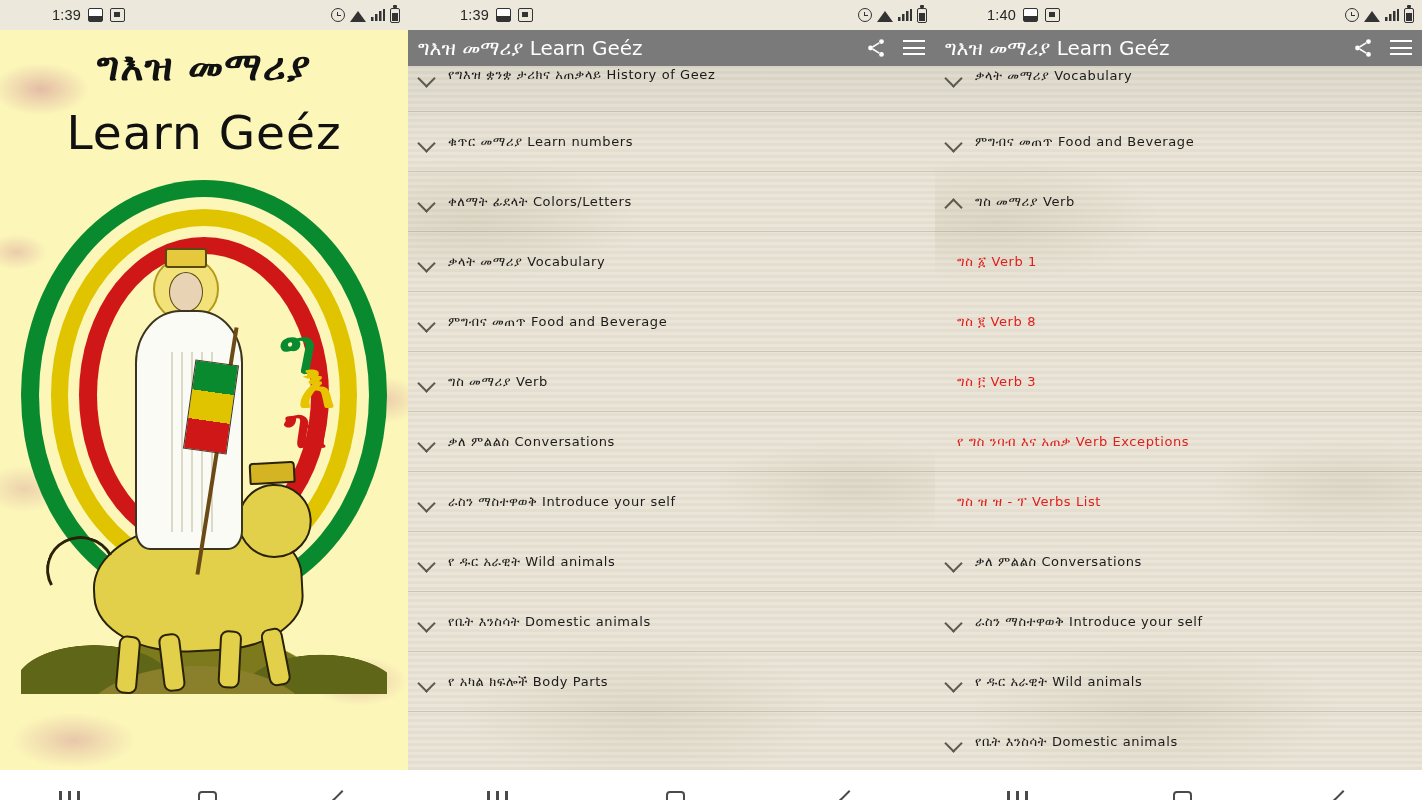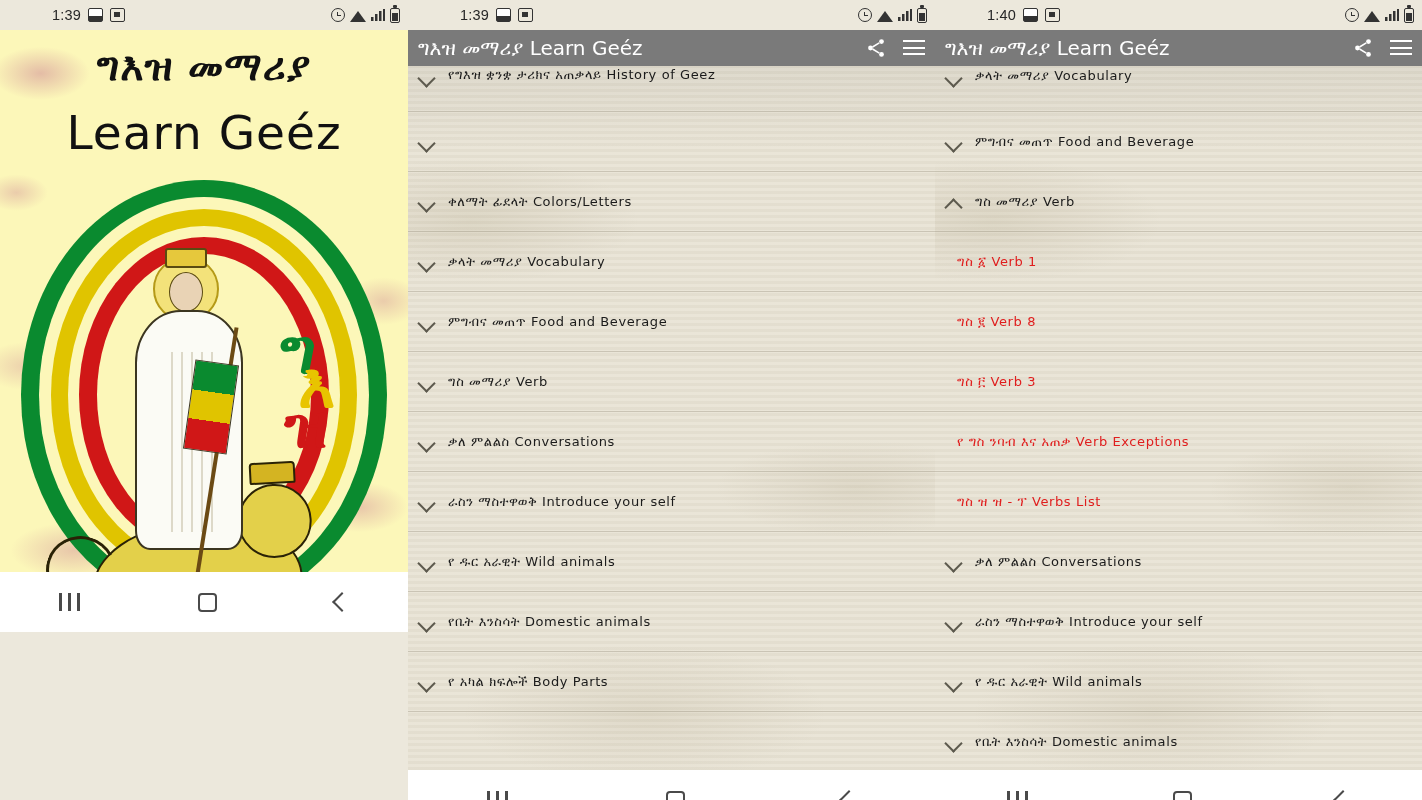--- a/index.html
+++ b/index.html
@@ -91,21 +91,21 @@
     width:4px; height:2.5px; background:#333; border-radius:1px;
   }
   .ic-battery::after {
     content:""; position:absolute; left:1px; right:1px; bottom:1px;
     height: 55%; background:#333;
   }
 
   
   .cover {
     position: relative;
-    height: 542px;
+    height: 740px;
     background: #fcf7b9;
     overflow: hidden;
   }
   .cover::before {
     content:"";
     position:absolute; inset:0;
     background:
       radial-gradient(ellipse 70px 38px at 10% 8%, rgba(208,140,150,.55), transparent 70%),
       radial-gradient(ellipse 45px 26px at 4% 30%, rgba(208,140,150,.4), transparent 70%),
       radial-gradient(ellipse 60px 34px at 6% 62%, rgba(208,140,150,.35), transparent 70%),
@@ -469,20 +469,21 @@
       </div>
     </div>
 
     <div class="listwrap">
       <div class="row partial">
         <span class="chev"></span>
         <span class="row-label two-line">የግእዝ ቋንቋ ታሪክና አጠቃላይ History of Geez</span>
       </div>
       <div class="row">
         <span class="chev"></span>
+        <span class="row-label">ቁጥር መማሪያ Learn numbers</span>
       </div>
       <div class="row">
         <span class="chev"></span>
         <span class="row-label">ቀለማት ፊደላት Colors/Letters</span>
       </div>
       <div class="row">
         <span class="chev"></span>
         <span class="row-label">ቃላት መማሪያ Vocabulary</span>
       </div>
       <div class="row">

